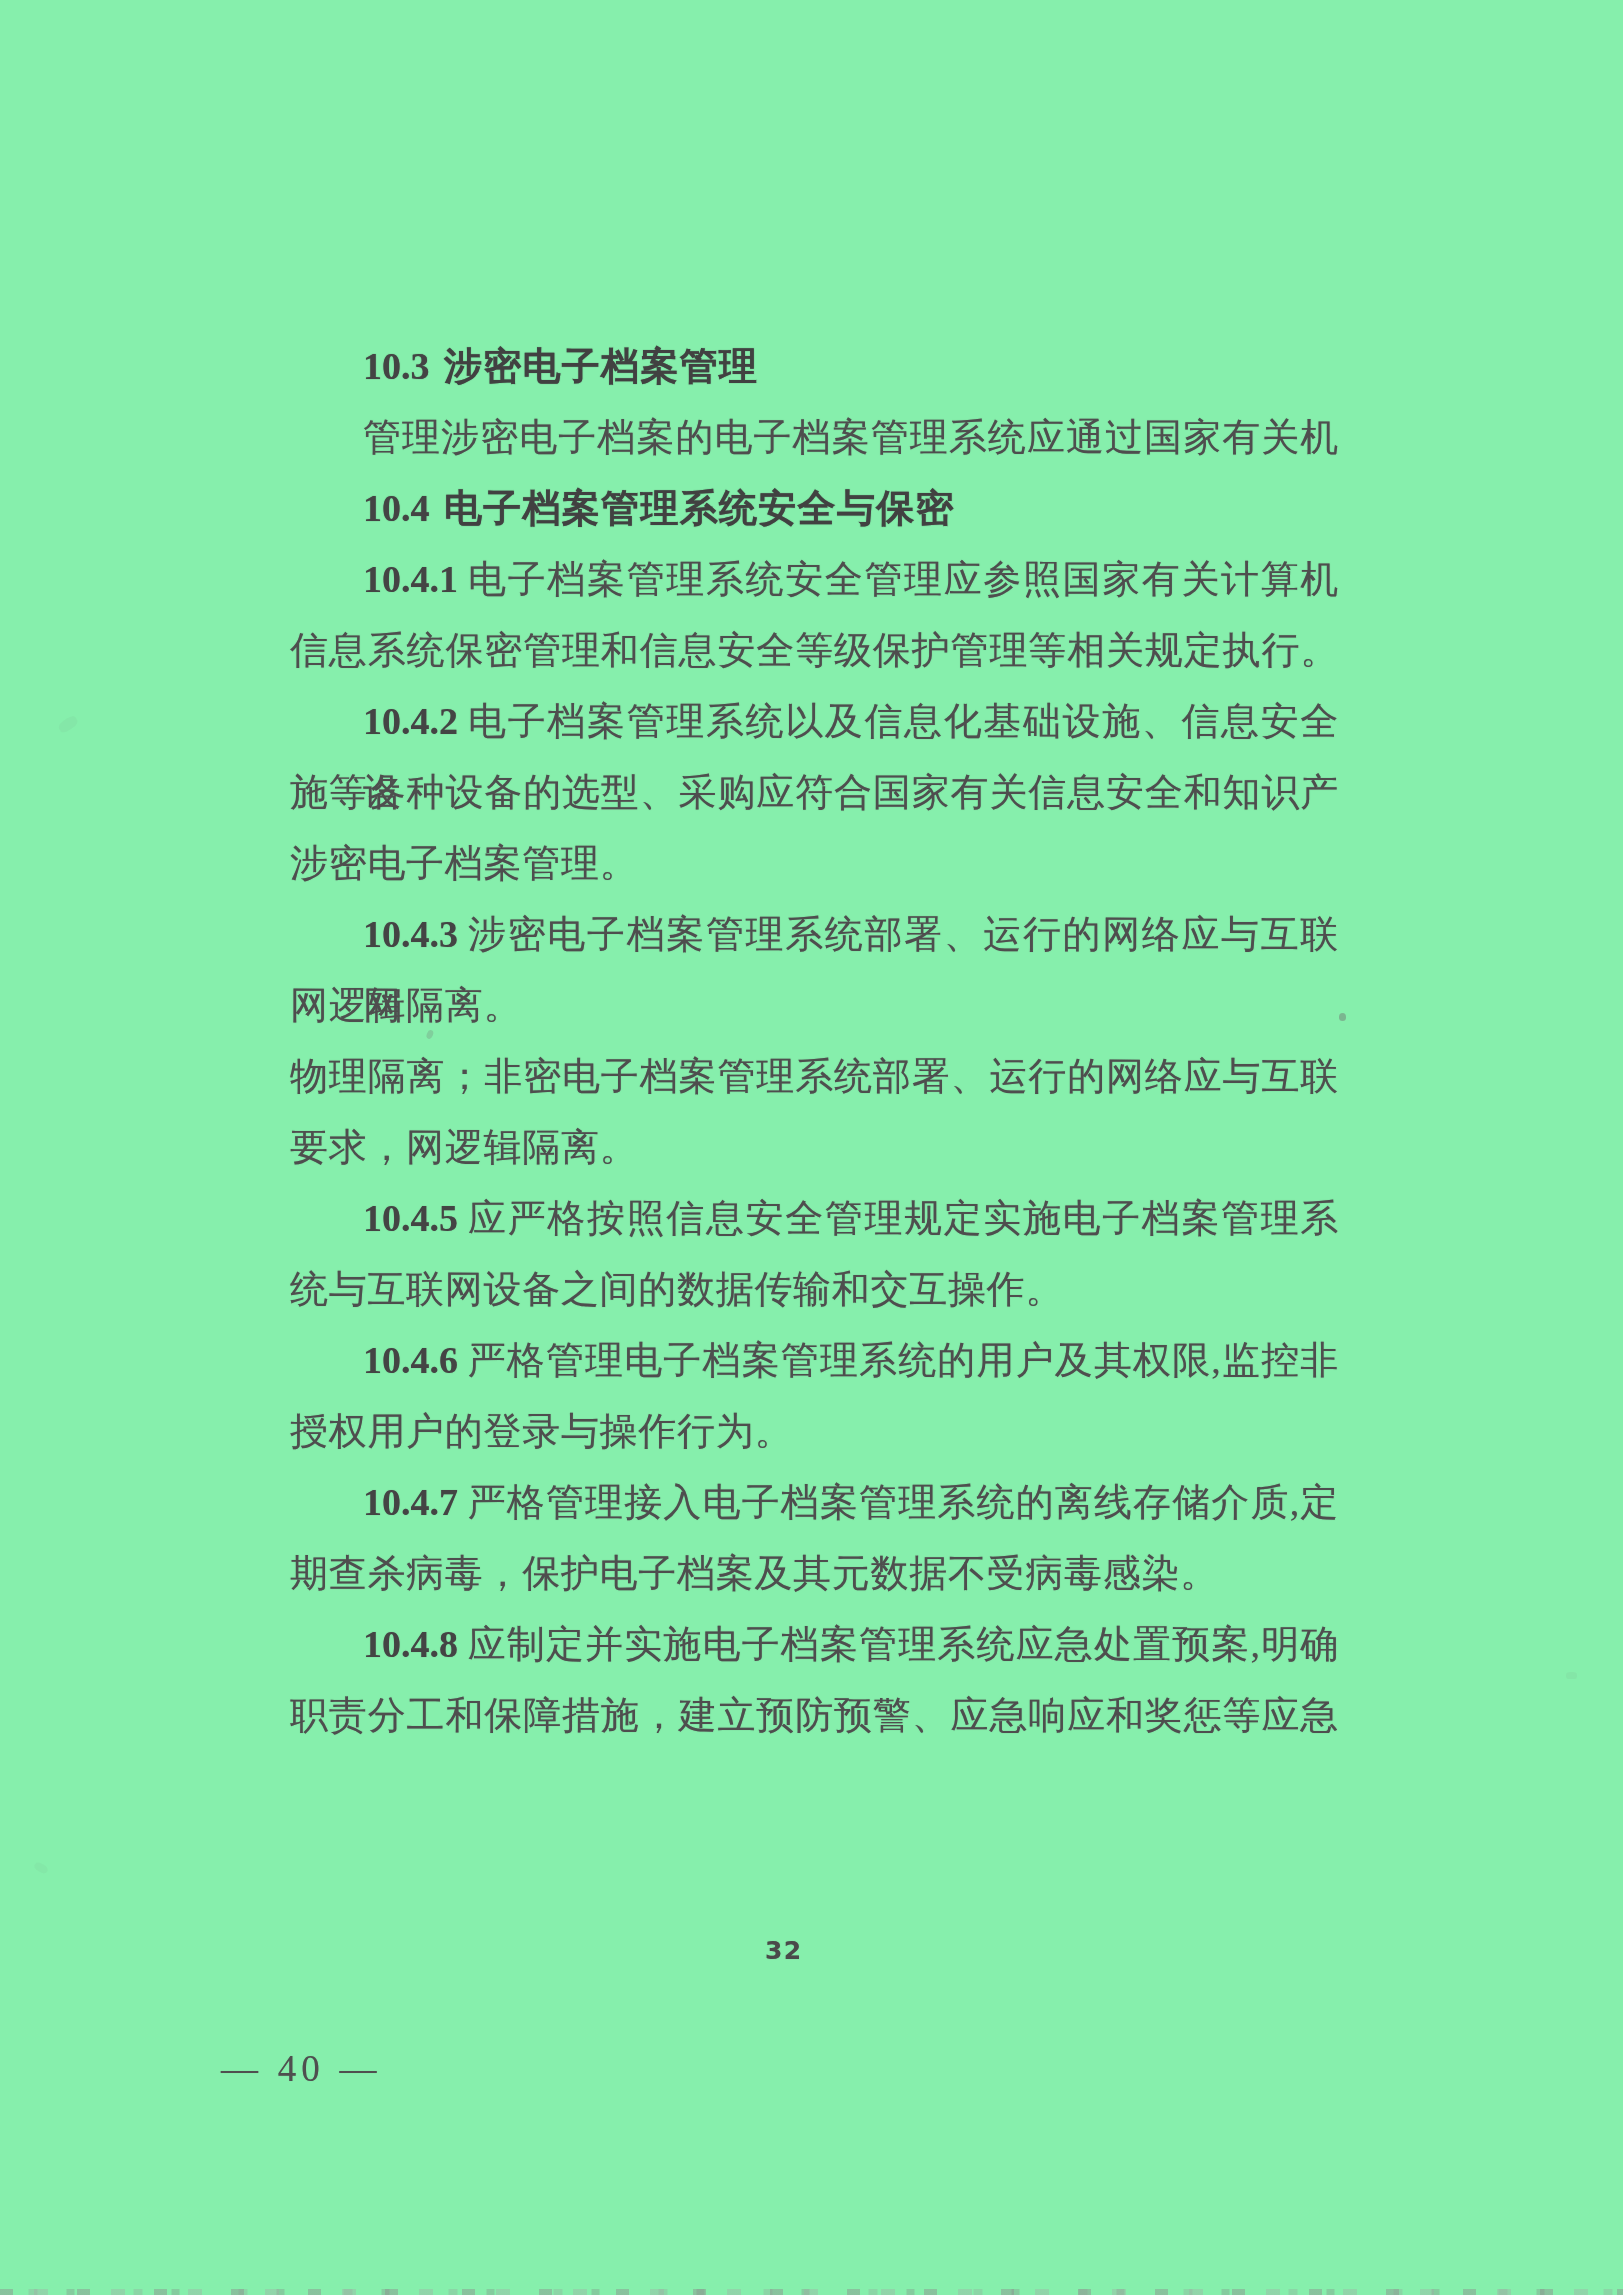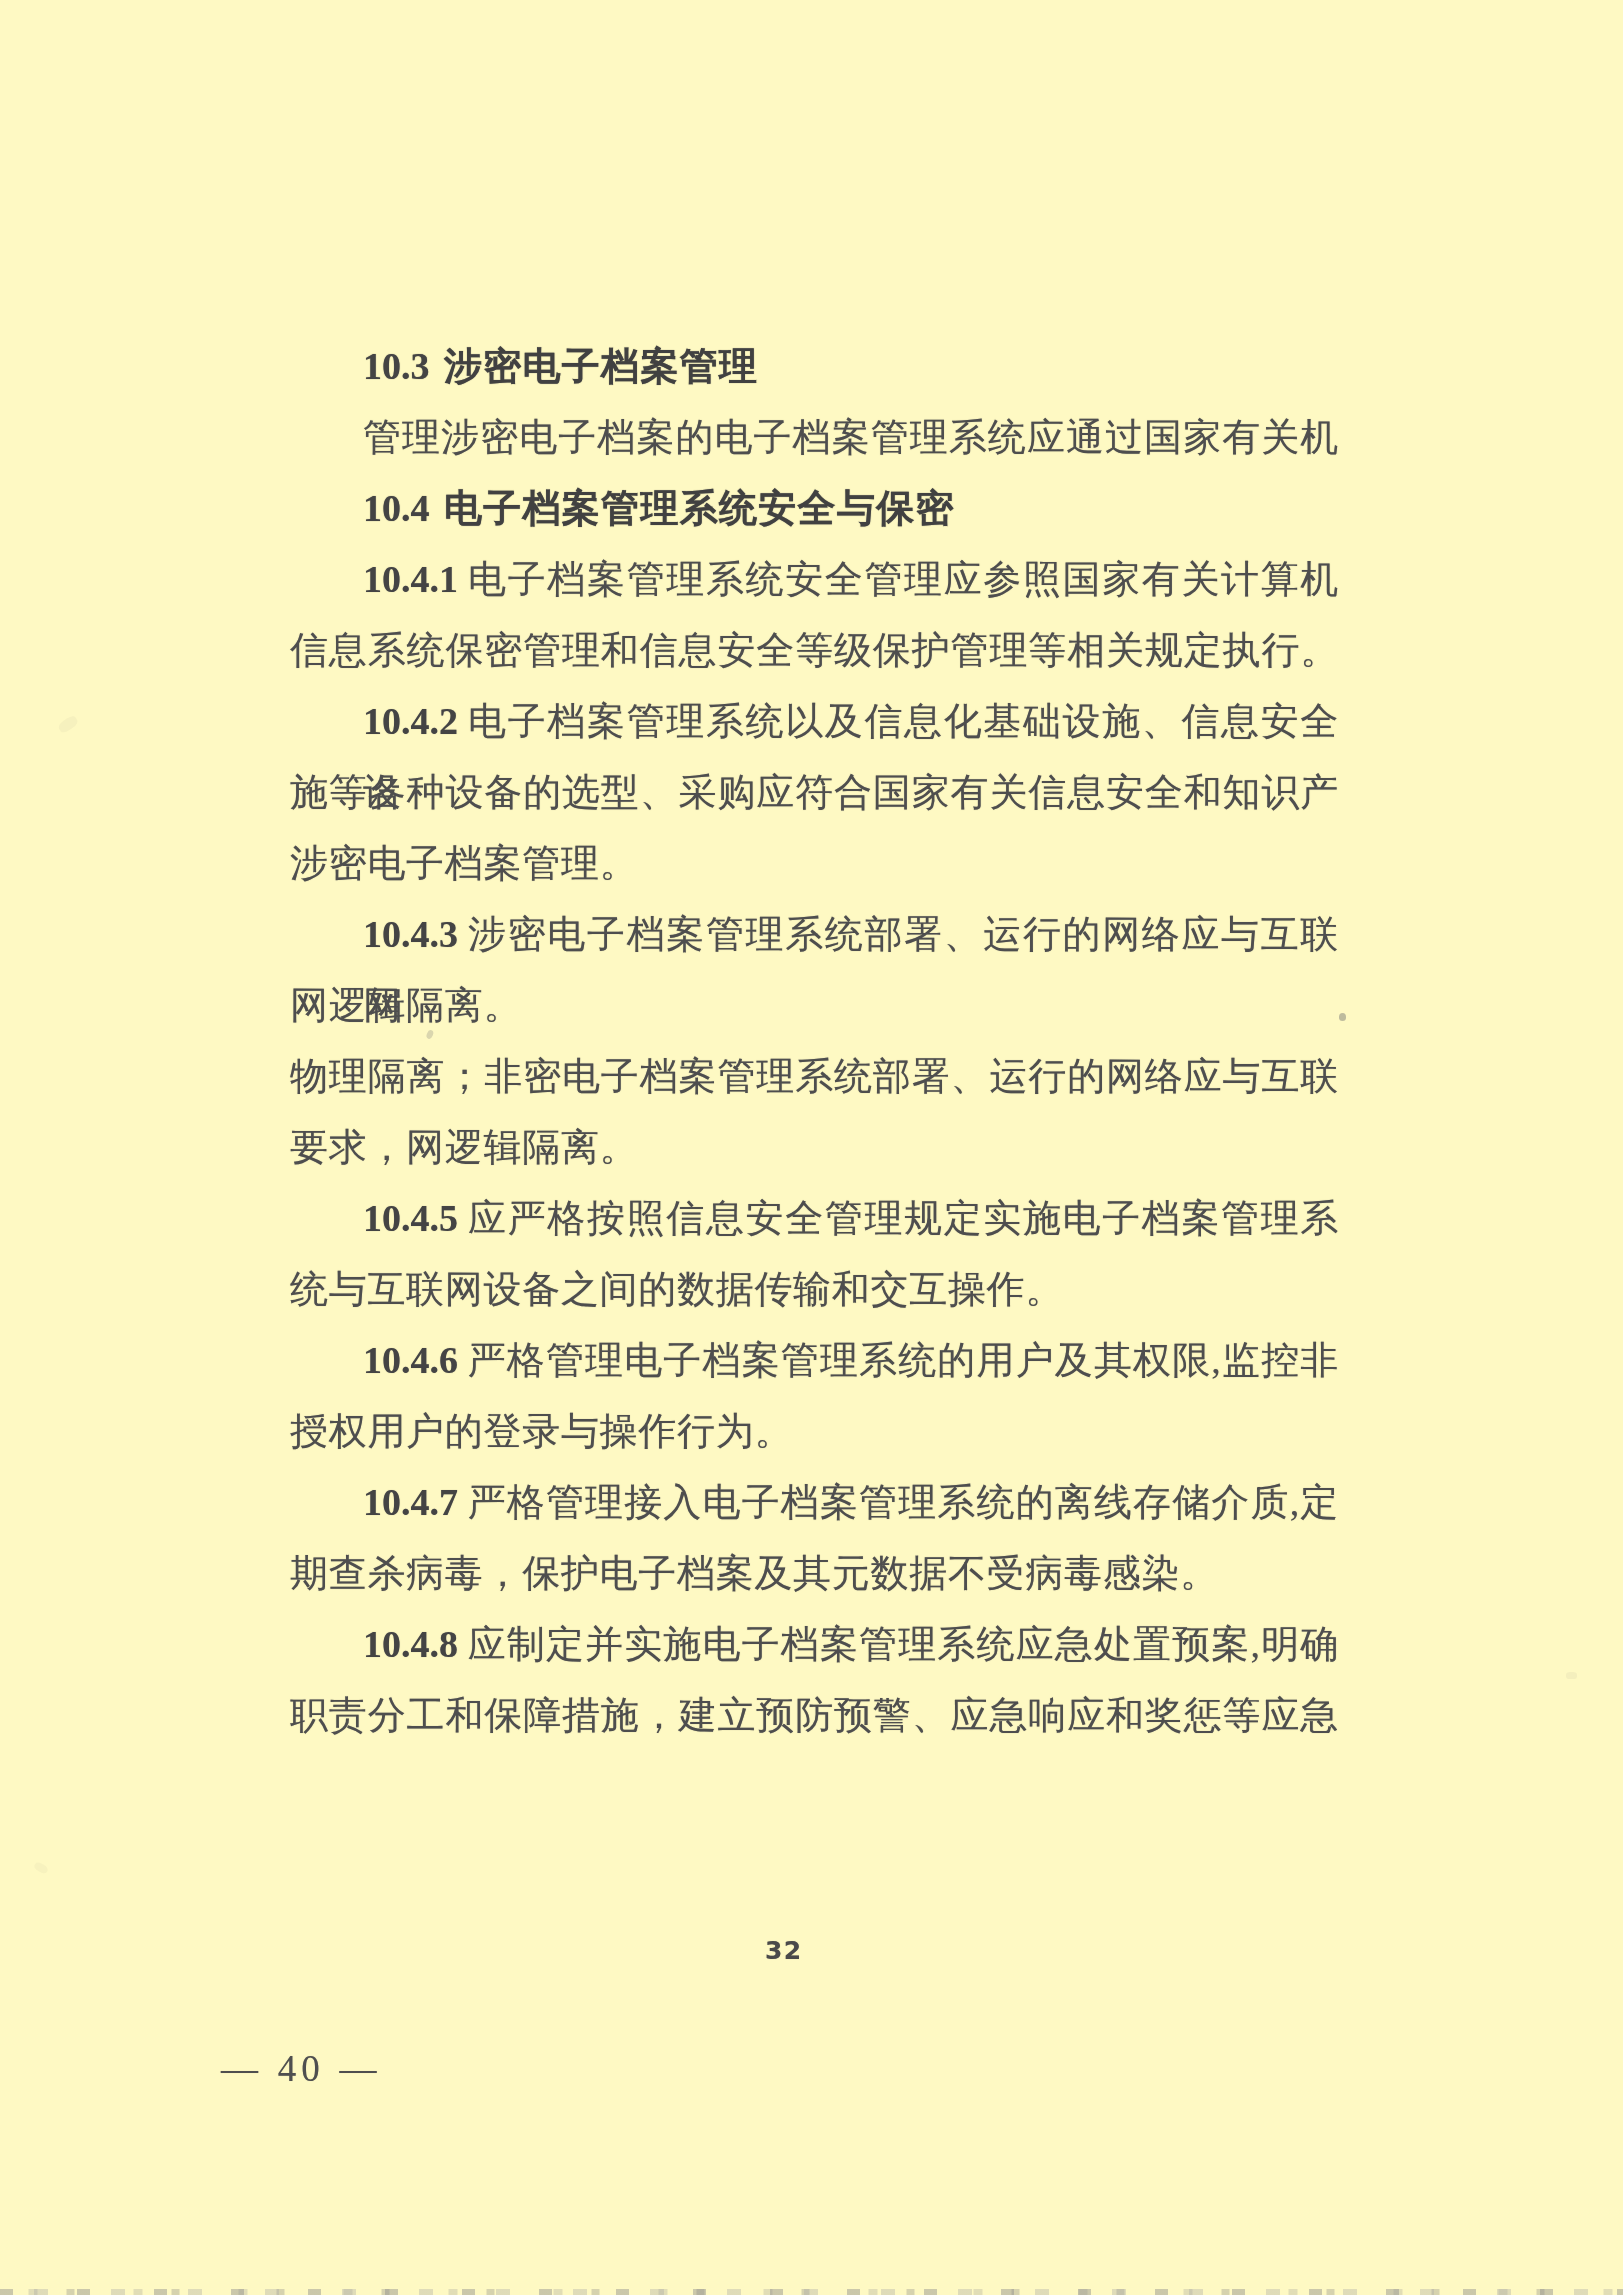--- a/index.html
+++ b/index.html
@@ -6,21 +6,21 @@
   html,body{margin:0;padding:0;}
   body{
     width:1623px;height:2295px;
     background:#fcfcfb;
     position:relative;
     overflow:hidden;
     font-family:"Liberation Serif", serif;
   }
   .page{
     position:absolute;inset:0;
-    background:#fef9c3;
+    background:#86efac;
   }
   .textblock{
     position:absolute;
     left:290px;top:331px;
     width:1049px;
   }
   .line{
     display:block;
     height:71px;
     line-height:71px;

